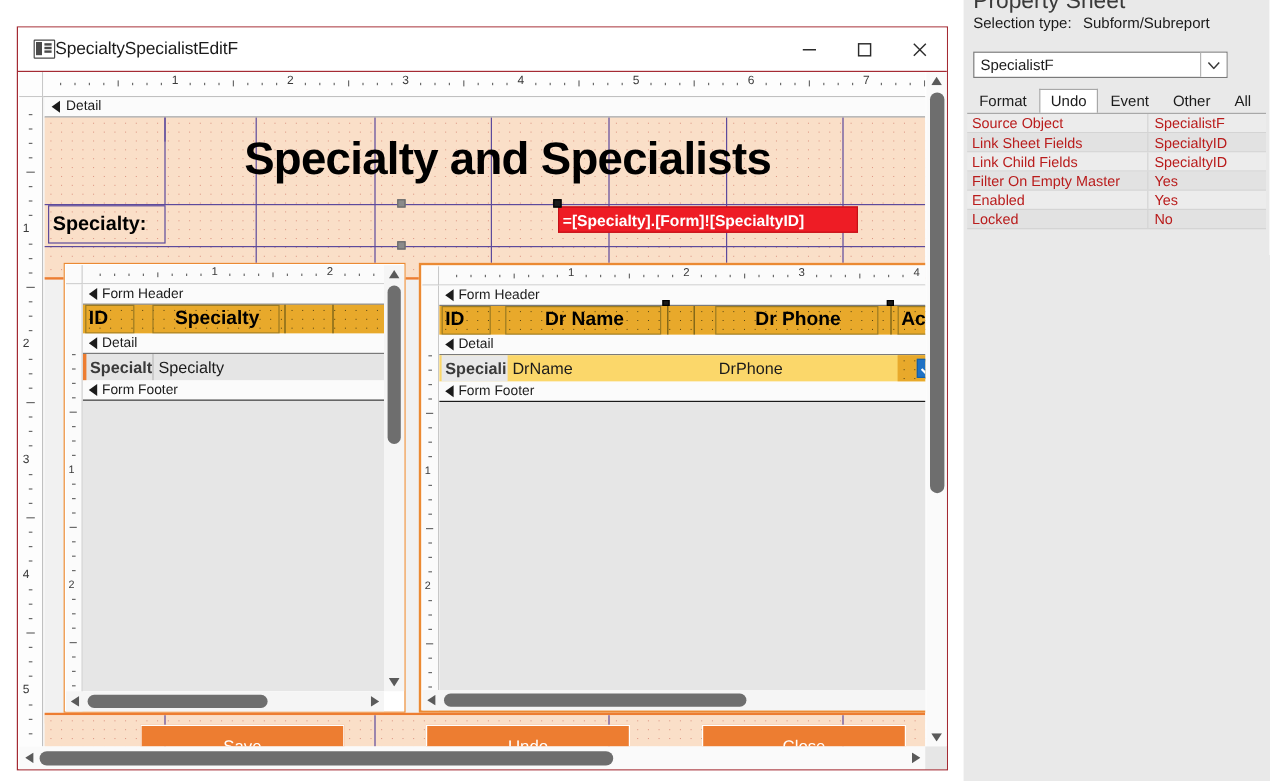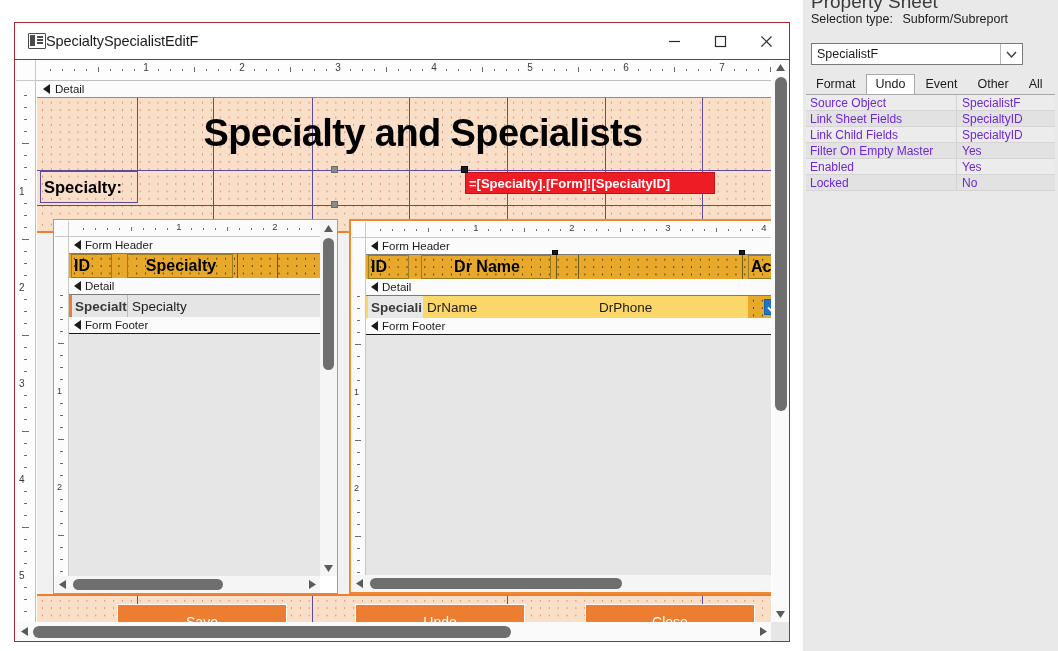--- a/index.html
+++ b/index.html
@@ -302,21 +302,21 @@
     background: #ffffff; border-color: #a8a8a8;
   }
   .ps-tabline {
     position: absolute; left: 3px; top: 94px; width: 249px;
     height: 1px; background: #a8a8a8;
   }
   .ps-rows { position: absolute; left: 3px; top: 95px; width: 249px; }
   .ps-row {
     display: flex; height: 15px; align-items: center;
     border-bottom: 1px solid #d4d4d4;
-    font-size: 12px; color: #6d28d9;
+    font-size: 12px; color: #b91c1c;
   }
   .ps-row .k {
     width: 151px; padding-left: 4px; box-sizing: border-box;
     border-right: 1px solid #d4d4d4; height: 100%;
     display: flex; align-items: center; overflow: hidden;
     white-space: nowrap;
   }
   .ps-row .v {
     flex: 1; padding-left: 5px; box-sizing: border-box; height: 100%;
     display: flex; align-items: center; overflow: hidden;
@@ -684,20 +684,21 @@
           </div>
 
         <div class="sf-body" style="left:15px; top:17px; right:0px; bottom:17px;">
           <div class="sf-sectionbar" style="top:0;">
             <span class="caret"></span>
             <span>Form Header</span>
           </div>
           <div class="sf-hdr-row grid-amber" style="top:17px; height:24px;">
             <div class="hdr-lbl" style="left:2px; top:0px; width:41px; height:24px;">ID</div>
             <div class="hdr-lbl" style="left:55px; top:0px; width:130px; height:24px; justify-content:center;">Dr Name</div>
+            <div class="hdr-lbl" style="left:230px; top:0px; width:136px; height:24px; justify-content:center;">Dr Phone</div>
             <div class="hdr-lbl" style="left:382px; top:0px; width:60px; height:24px; border-right:none; overflow:hidden;">Active</div>
             <div style="position:absolute;left:190px;top:0;width:1px;height:24px;background:#6d5a14;"></div>
             <div style="position:absolute;left:212px;top:0;width:1px;height:24px;background:#6d5a14;"></div>
             <div style="position:absolute;left:376px;top:0;width:1px;height:24px;background:#6d5a14;"></div>
             <div class="handle dark" style="left:186px; top:-5px; width:6px; height:5px;"></div>
             <div class="handle dark" style="left:373px; top:-5px; width:6px; height:5px;"></div>
           </div>
           <div class="sf-sectionbar" style="top:41px;">
             <span class="caret"></span>
             <span>Detail</span>

